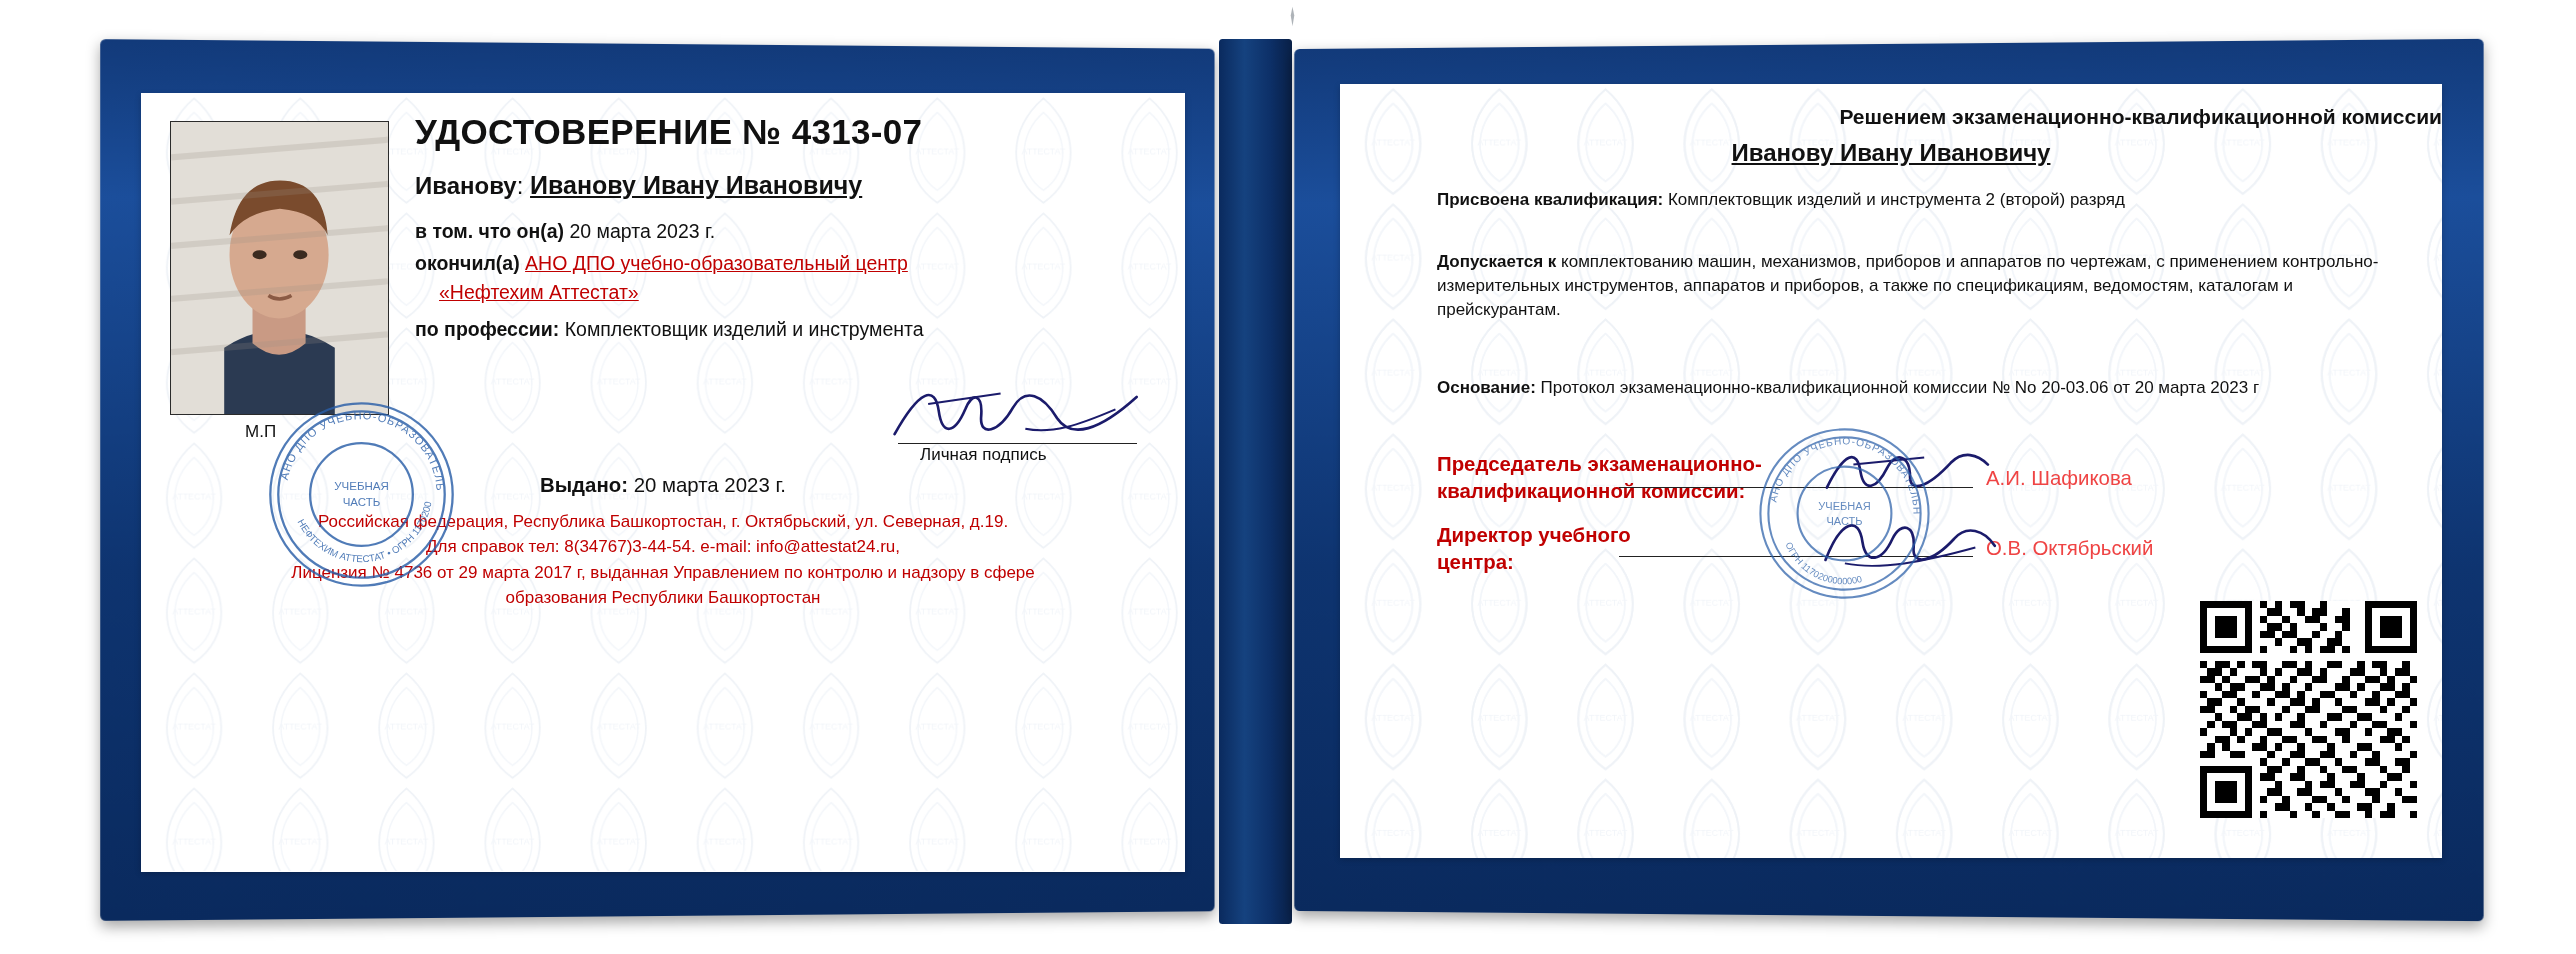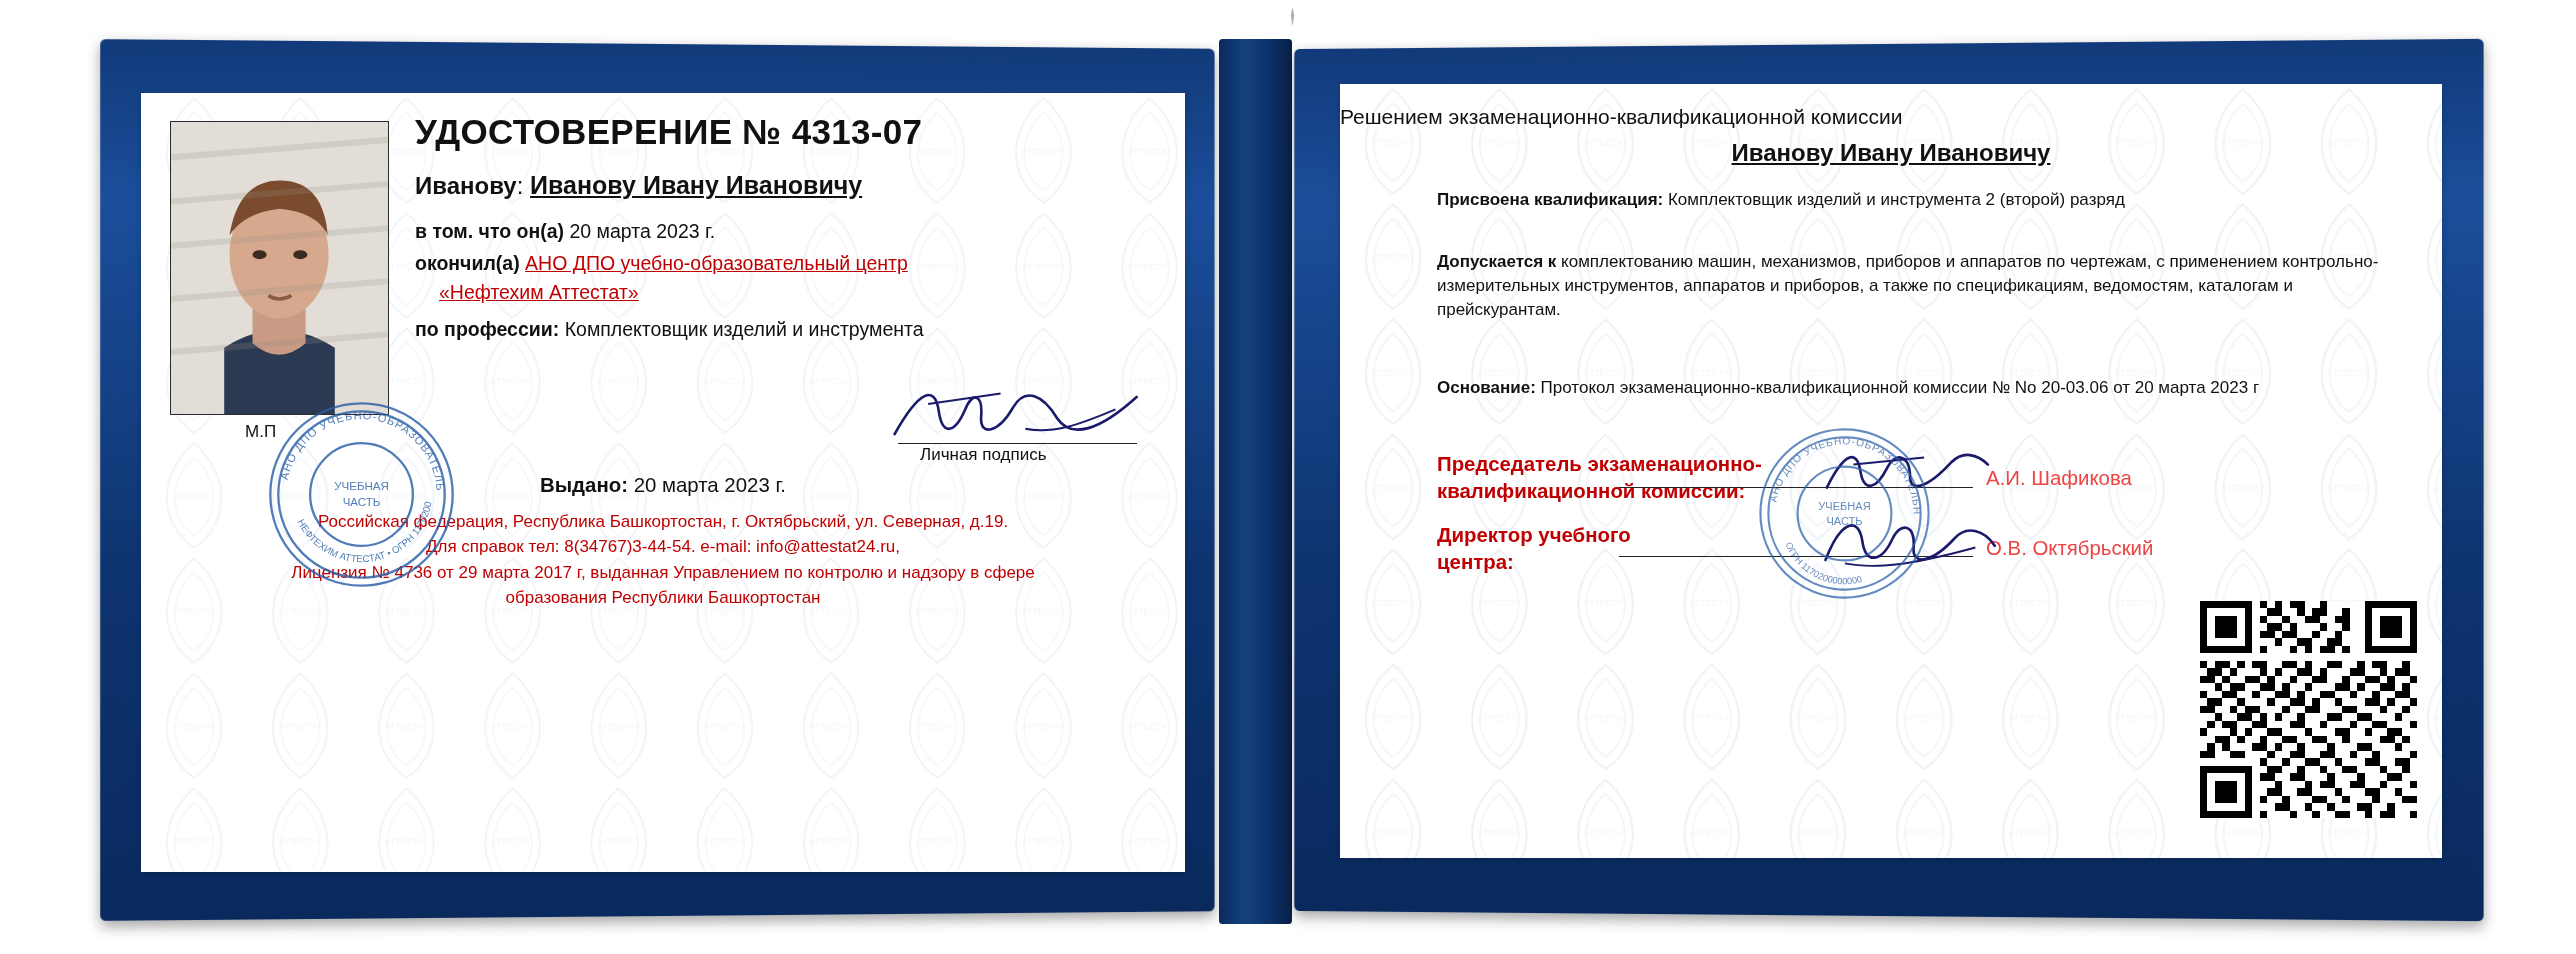--- a/index.html
+++ b/index.html
@@ -55,21 +55,21 @@
   .signature{position:absolute;left:743px;top:279px;}
 
   .issued{position:absolute;left:0;top:381px;width:100%;text-align:center;font-size:20.4px;color:#111;}
   .issued .b{font-weight:bold;}
 
   .redblock{position:absolute;left:0;top:416px;width:100%;text-align:center;color:#c00000;font-size:17px;line-height:1.5;}
 
   .stamp{position:absolute;left:124px;top:305px;width:193px;height:193px;opacity:.82;}
 
   
-  .rhead{position:absolute;left:0;top:21px;width:100%;text-align:left;font-size:21px;font-weight:normal;color:#111;}
+  .rhead{position:absolute;left:0;top:21px;width:100%;text-align:right;font-size:21px;font-weight:bold;color:#111;}
   .rname{position:absolute;left:0;top:55px;width:100%;text-align:center;font-size:24px;font-weight:bold;color:#111;text-decoration:underline;}
 
   .rpar{position:absolute;color:#111;font-size:17px;line-height:1.42;}
   .rp1{left:97px;top:104px;width:938px;}
   .rp2{left:97px;top:166px;width:951px;}
   .rp3{left:97px;top:292px;width:965px;}
 
   .sig-block{position:absolute;color:#c00000;font-size:20.4px;font-weight:bold;line-height:1.35;}
   .sb1{left:97px;top:367px;width:416px;}
   .sb2{left:97px;top:438px;width:265px;}

